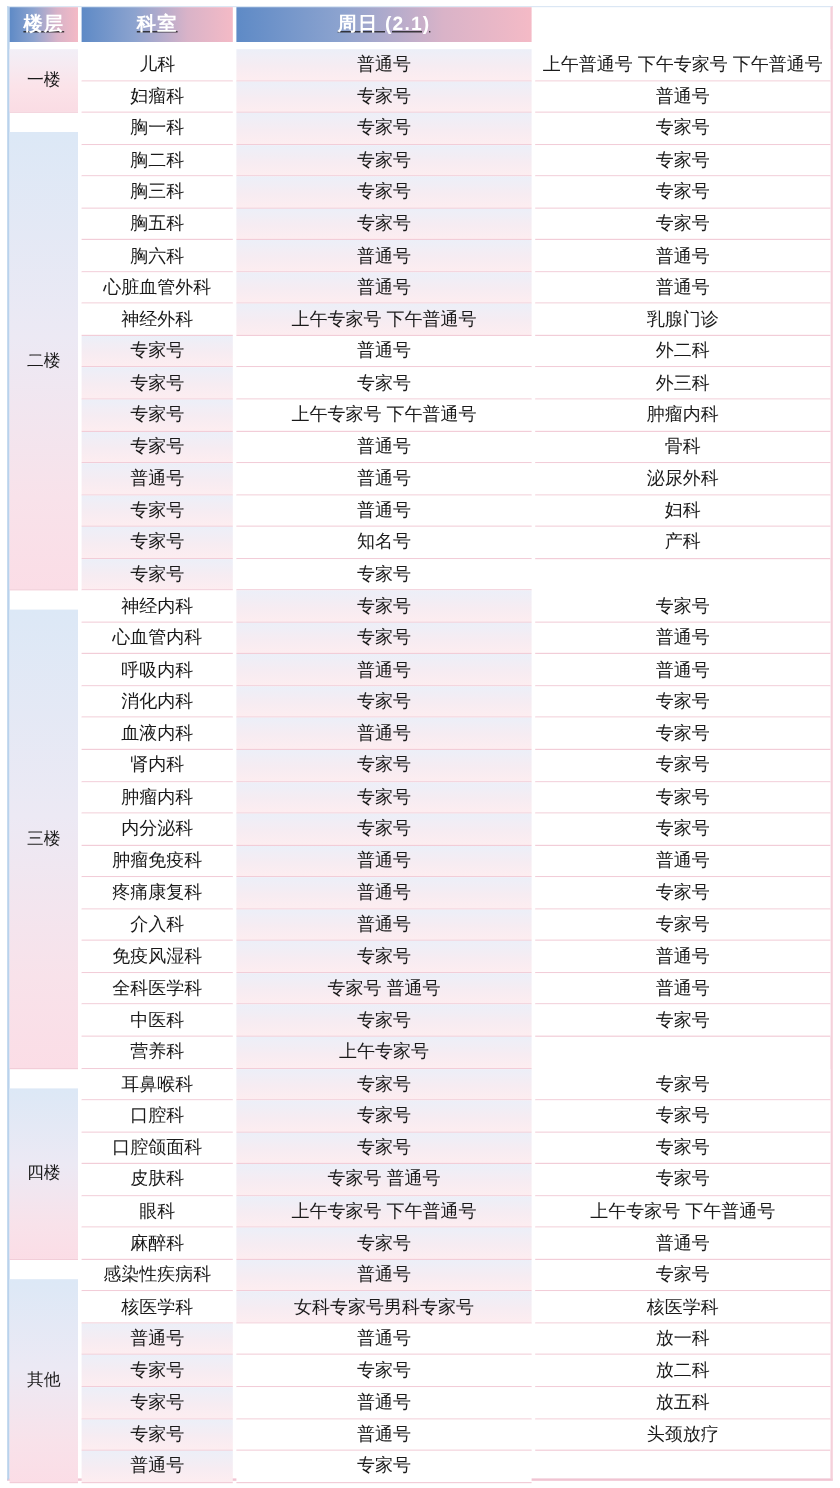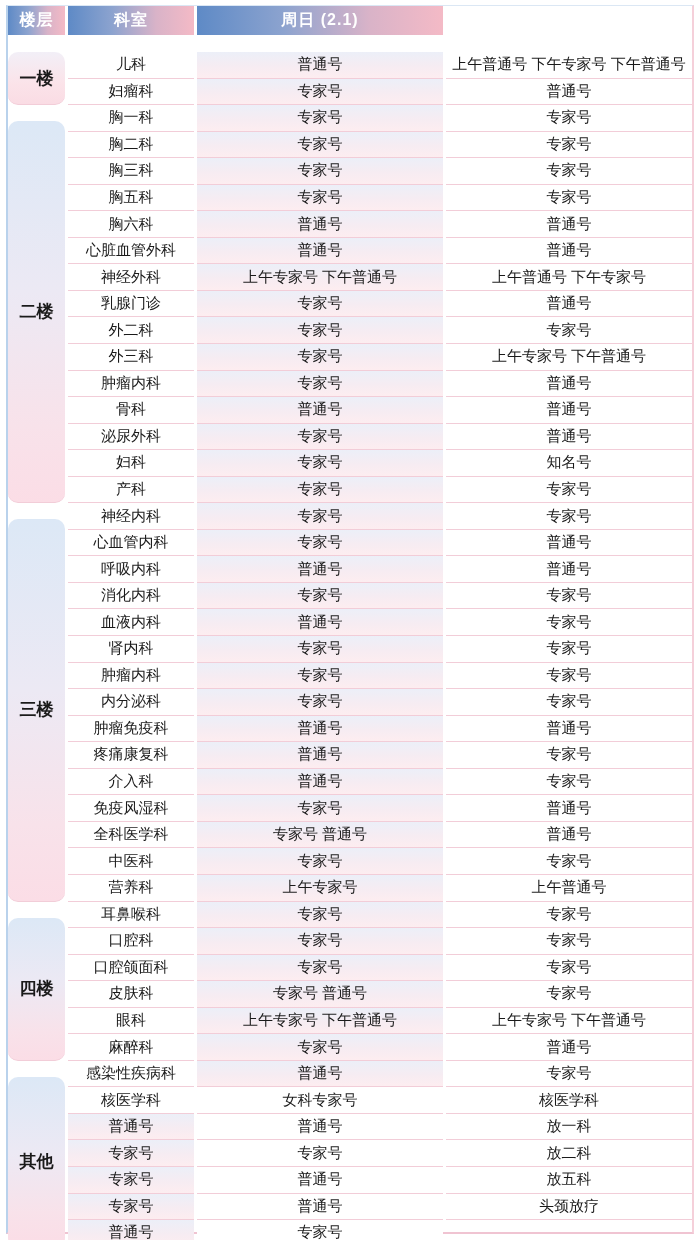--- a/index.html
+++ b/index.html
@@ -17,21 +17,21 @@
     border-right: 2px solid #f5d0da;
     border-bottom: 2px solid #f0c4d2;
     border-top: 1px solid #dbe7f4;
     background: #ffffff;
   }
   .thead, .tbody {
     display: grid;
     grid-template-columns: 57px 126px 246px 1fr;
     column-gap: 3px;
   }
-  .thead { height: 29px; margin-bottom: 17px; }
+  .thead { height: 29px; margin-bottom: 6px; text-decoration: underline; }
   .th {
     background: linear-gradient(90deg, #5e8ac6 0%, #8ca3cf 35%, #d9b3c8 70%, #f4bac6 100%);
     color: #ffffff;
     font-weight: bold;
     font-size: 16px;
     display: flex; align-items: center; justify-content: center;
     letter-spacing: 1px;
   }
   .tbody {
     grid-auto-rows: 26.55px;
@@ -44,24 +44,23 @@
     background: #ffffff;
     white-space: nowrap;
     overflow: hidden;
   }
   .cell.sat {
     background: linear-gradient(180deg, #eceff8 0%, #f6ecf2 55%, #fdedf0 100%);
   }
   .floor-cell {
     grid-column: 1;
     display: flex; align-items: center; justify-content: center;
-    font-size: 17px;
-    font-weight: bold;
+    font-size: 14px;
+    font-weight: normal;
     border-bottom: 1px solid #f2cdd8;
-    border-radius: 10px;
   }
   .floor-grad {
     background: linear-gradient(180deg, #dce8f6 0%, #ece9f4 45%, #f8e2ea 80%, #fbdde6 100%);
     margin-top: 16px;
   }
   .floor-pink {
     background: linear-gradient(180deg, #f2eff7 0%, #fbe3e9 60%, #fadce4 100%);
   }
 </style>
 </head>
@@ -96,21 +95,20 @@
         <div class="cell sat">专家号</div>
         <div class="cell">专家号</div>
         <div class="cell">胸六科</div>
         <div class="cell sat">普通号</div>
         <div class="cell">普通号</div>
         <div class="cell">心脏血管外科</div>
         <div class="cell sat">普通号</div>
         <div class="cell">普通号</div>
         <div class="cell">神经外科</div>
         <div class="cell sat">上午专家号 下午普通号</div>
-        <div class="cell">上午普通号 下午专家号</div>
         <div class="cell">乳腺门诊</div>
         <div class="cell sat">专家号</div>
         <div class="cell">普通号</div>
         <div class="cell">外二科</div>
         <div class="cell sat">专家号</div>
         <div class="cell">专家号</div>
         <div class="cell">外三科</div>
         <div class="cell sat">专家号</div>
         <div class="cell">上午专家号 下午普通号</div>
         <div class="cell">肿瘤内科</div>
@@ -166,21 +164,20 @@
         <div class="cell sat">专家号</div>
         <div class="cell">普通号</div>
         <div class="cell">全科医学科</div>
         <div class="cell sat">专家号 普通号</div>
         <div class="cell">普通号</div>
         <div class="cell">中医科</div>
         <div class="cell sat">专家号</div>
         <div class="cell">专家号</div>
         <div class="cell">营养科</div>
         <div class="cell sat">上午专家号</div>
-        <div class="cell">上午普通号</div>
         <div class="floor-cell floor-grad" style="grid-row: span 6;">四楼</div>
         <div class="cell">耳鼻喉科</div>
         <div class="cell sat">专家号</div>
         <div class="cell">专家号</div>
         <div class="cell">口腔科</div>
         <div class="cell sat">专家号</div>
         <div class="cell">专家号</div>
         <div class="cell">口腔颌面科</div>
         <div class="cell sat">专家号</div>
         <div class="cell">专家号</div>
@@ -191,21 +188,21 @@
         <div class="cell sat">上午专家号 下午普通号</div>
         <div class="cell">上午专家号 下午普通号</div>
         <div class="cell">麻醉科</div>
         <div class="cell sat">专家号</div>
         <div class="cell">普通号</div>
         <div class="floor-cell floor-grad" style="grid-row: span 7; text-align: center;">其他</div>
         <div class="cell">感染性疾病科</div>
         <div class="cell sat">普通号</div>
         <div class="cell">专家号</div>
         <div class="cell">核医学科</div>
-        <div class="cell">女科专家号</div>
+        <div class="cell sat">女科专家号男科专家号</div>
         <div class="cell">核医学科</div>
         <div class="cell sat">普通号</div>
         <div class="cell">普通号</div>
         <div class="cell">放一科</div>
         <div class="cell sat">专家号</div>
         <div class="cell">专家号</div>
         <div class="cell">放二科</div>
         <div class="cell sat">专家号</div>
         <div class="cell">普通号</div>
         <div class="cell">放五科</div>

